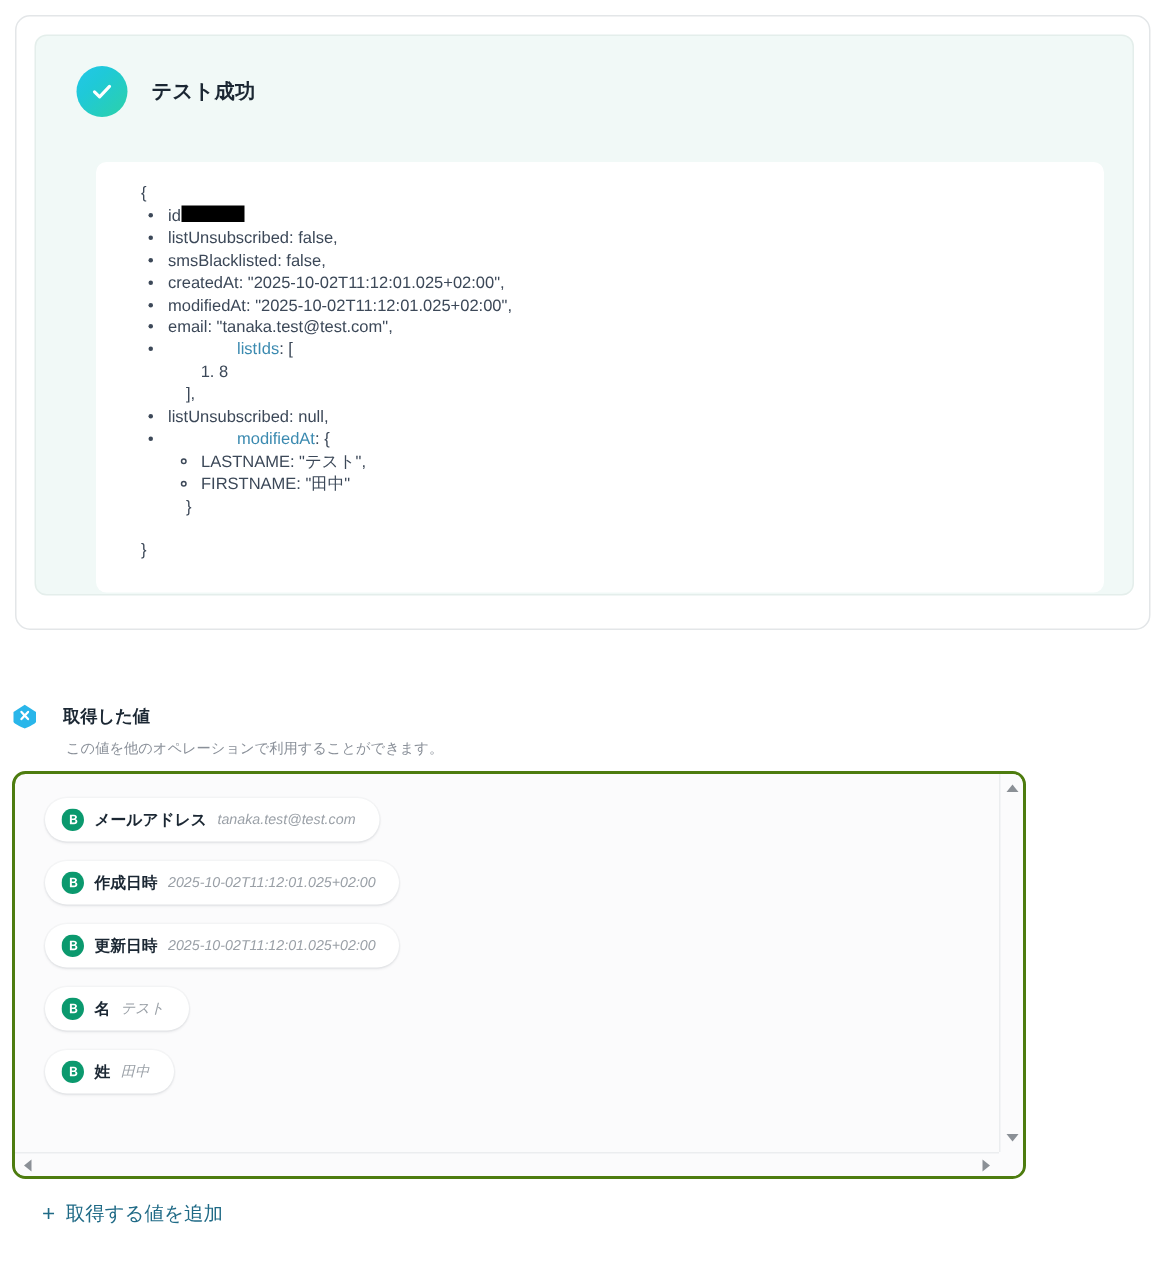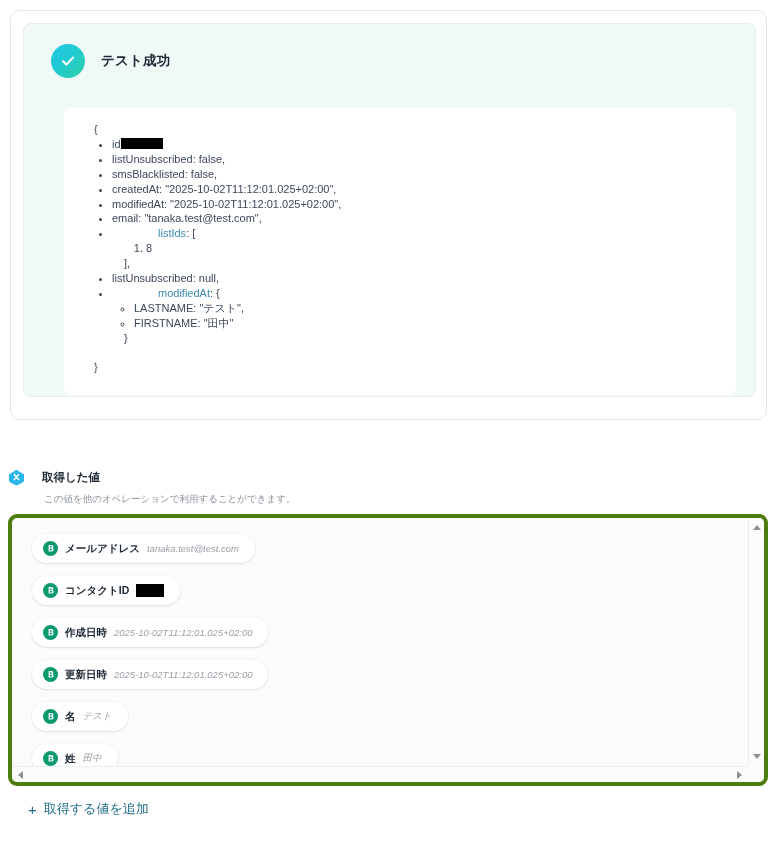--- a/index.html
+++ b/index.html
@@ -96,23 +96,23 @@
   }
   .sec-sub {
     position: absolute;
     left: 8px; top: 493px;
     font-size: 9.5px; color: #8a9099; margin-left: 36px;
   }
 
   .chips-panel {
     position: absolute;
     left: 8px; top: 514px;
-    width: 760px; height: 272px;
+    width: 676px; height: 272px;
     background: #fbfbfc;
-    border: 4px solid #4d7c0f;
+    border: 2px solid #4d7c0f;
     border-radius: 9px;
     overflow: hidden;
   }
   .chips-scrollarea {
     position: absolute;
     left: 0; top: 0; right: 16px; bottom: 16px;
     padding: 16px 0 0 20px;
   }
   .chip {
     display: inline-flex; align-items: center; gap: 7px;
@@ -265,34 +265,20 @@
             <path d="M5.6 4.1 h2.7 c1.2 0 2 .6 2 1.6 0 .7-.4 1.2-1 1.4 .8.2 1.3.8 1.3 1.6 0 1.1-.9 1.8-2.2 1.8 H5.6 Z
                      M6.9 5.2 v1.5 h1.2 c.6 0 .9-.3.9-.8 0-.5-.3-.7-.9-.7 Z
                      M6.9 7.7 v1.7 h1.4 c.6 0 1-.3 1-.9 0-.5-.4-.8-1-.8 Z" fill="#ffffff"></path>
           </svg>
         </span>
         <span class="chip-label">メールアドレス</span>
         <span class="chip-value">tanaka.test@test.com</span>
       </span>
     </div>
 
-    <div class="chip-row">
-      <span class="chip">
-        <span class="b-icon">
-          <svg width="15" height="15" viewBox="0 0 15 15" aria-hidden="true">
-            <circle cx="7.5" cy="7.5" r="7.5" fill="#0b996e"></circle>
-            <path d="M5.6 4.1 h2.7 c1.2 0 2 .6 2 1.6 0 .7-.4 1.2-1 1.4 .8.2 1.3.8 1.3 1.6 0 1.1-.9 1.8-2.2 1.8 H5.6 Z
-                     M6.9 5.2 v1.5 h1.2 c.6 0 .9-.3.9-.8 0-.5-.3-.7-.9-.7 Z
-                     M6.9 7.7 v1.7 h1.4 c.6 0 1-.3 1-.9 0-.5-.4-.8-1-.8 Z" fill="#ffffff"></path>
-          </svg>
-        </span>
-        <span class="chip-label">コンタクトID</span>
-        <span class="chip-value redacted"></span>
-      </span>
-    </div>
 
     <div class="chip-row">
       <span class="chip">
         <span class="b-icon">
           <svg width="15" height="15" viewBox="0 0 15 15" aria-hidden="true">
             <circle cx="7.5" cy="7.5" r="7.5" fill="#0b996e"></circle>
             <path d="M5.6 4.1 h2.7 c1.2 0 2 .6 2 1.6 0 .7-.4 1.2-1 1.4 .8.2 1.3.8 1.3 1.6 0 1.1-.9 1.8-2.2 1.8 H5.6 Z
                      M6.9 5.2 v1.5 h1.2 c.6 0 .9-.3.9-.8 0-.5-.3-.7-.9-.7 Z
                      M6.9 7.7 v1.7 h1.4 c.6 0 1-.3 1-.9 0-.5-.4-.8-1-.8 Z" fill="#ffffff"></path>
           </svg>

